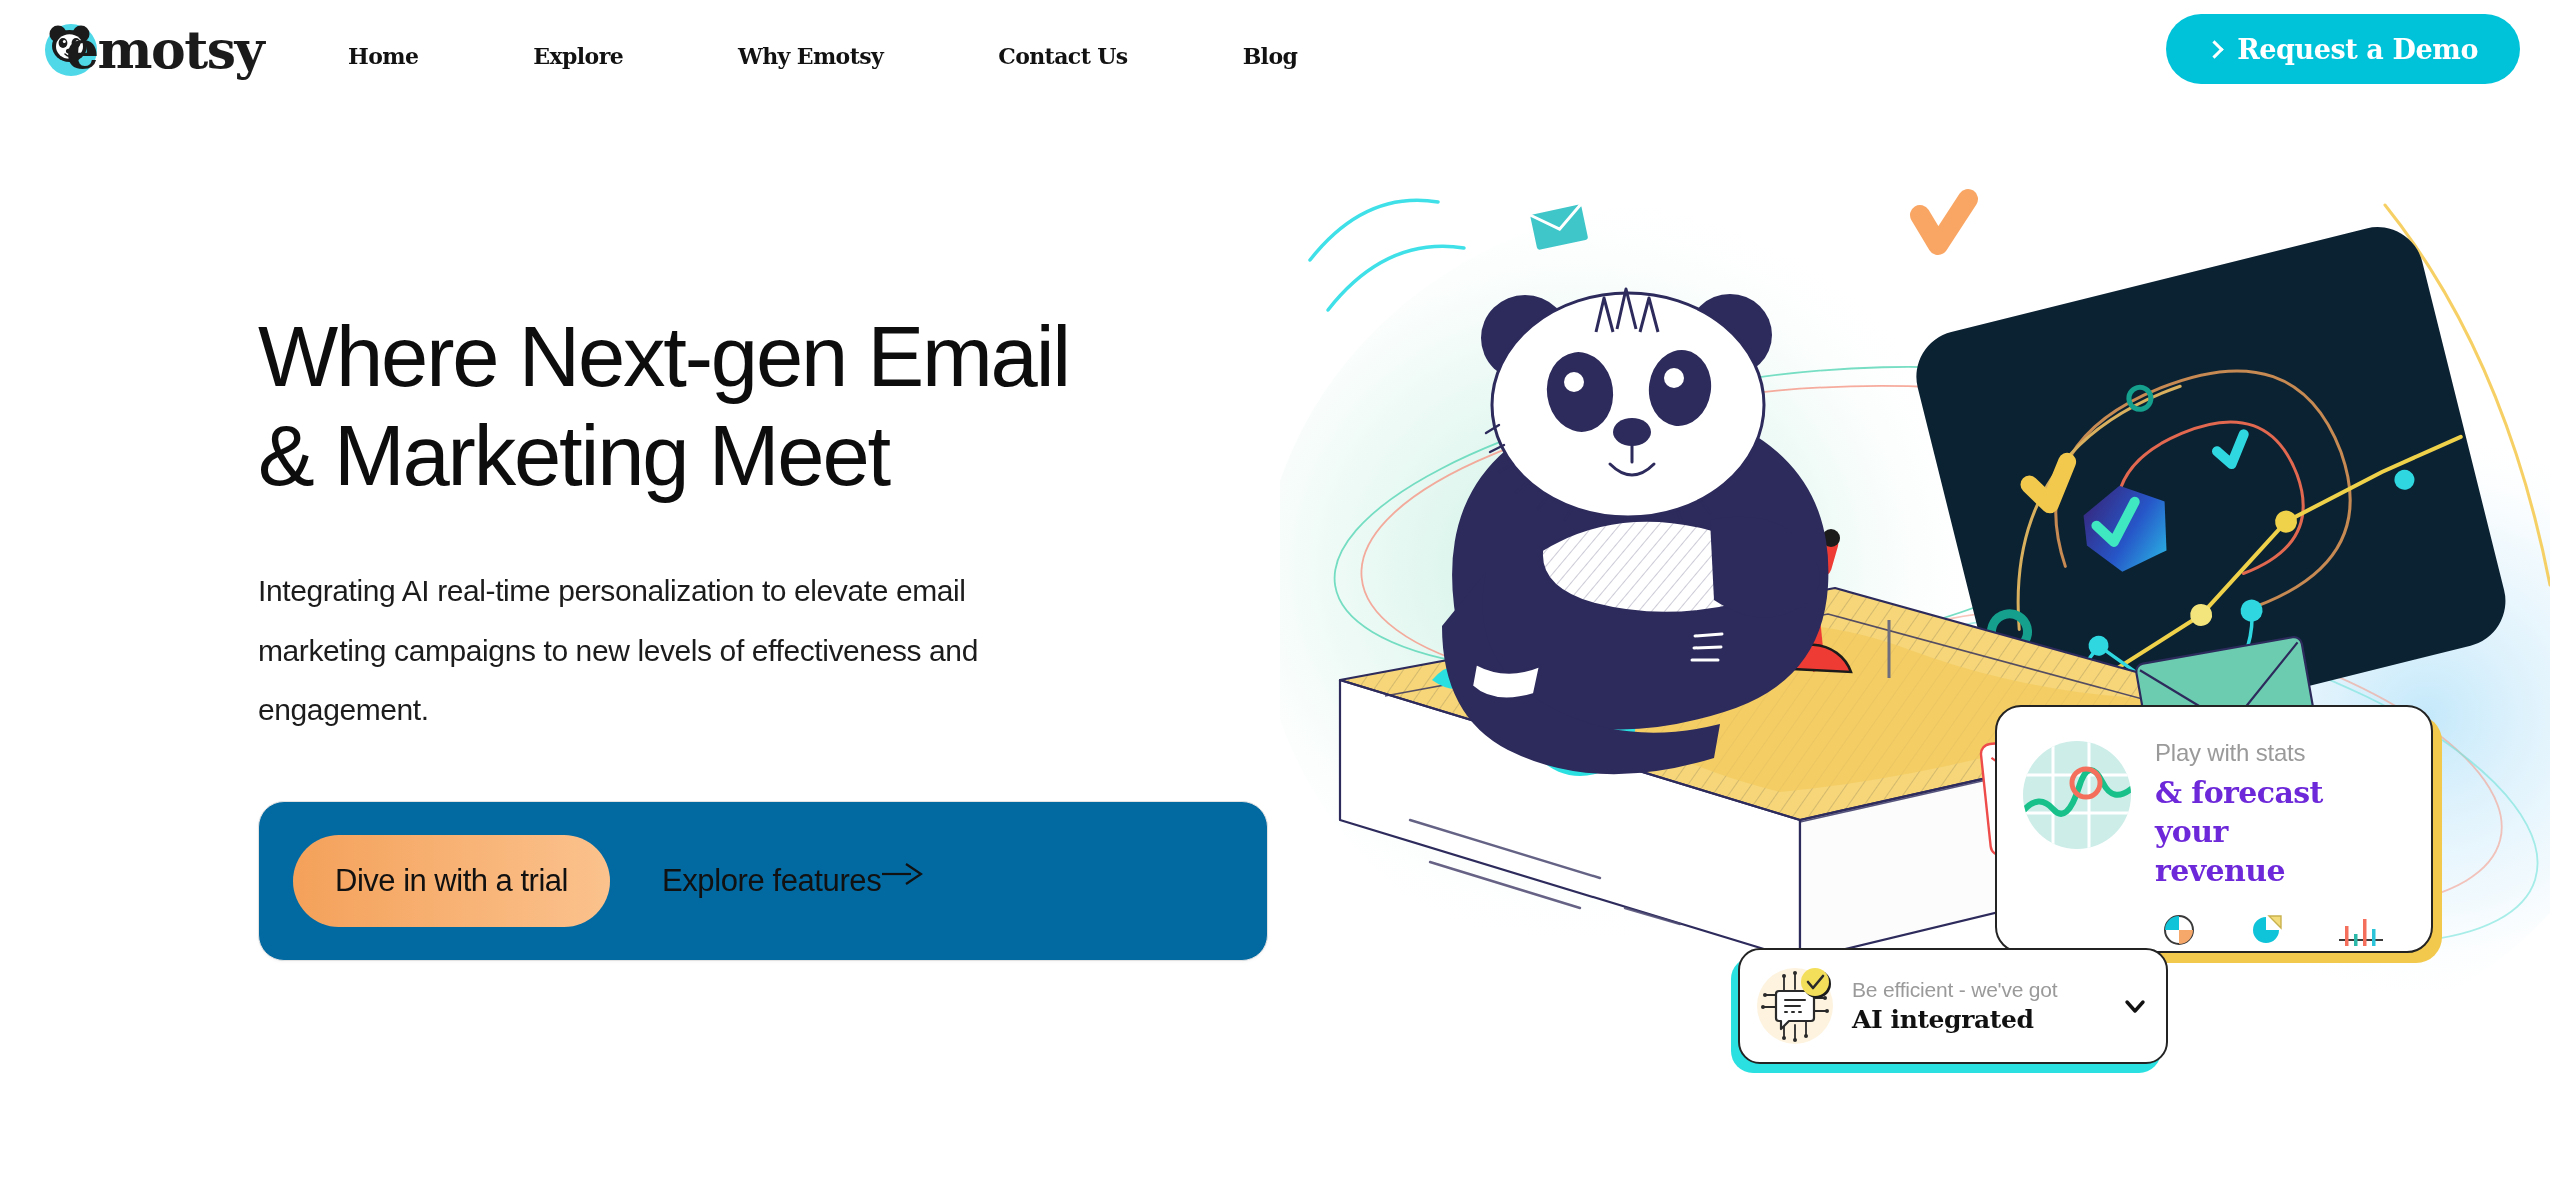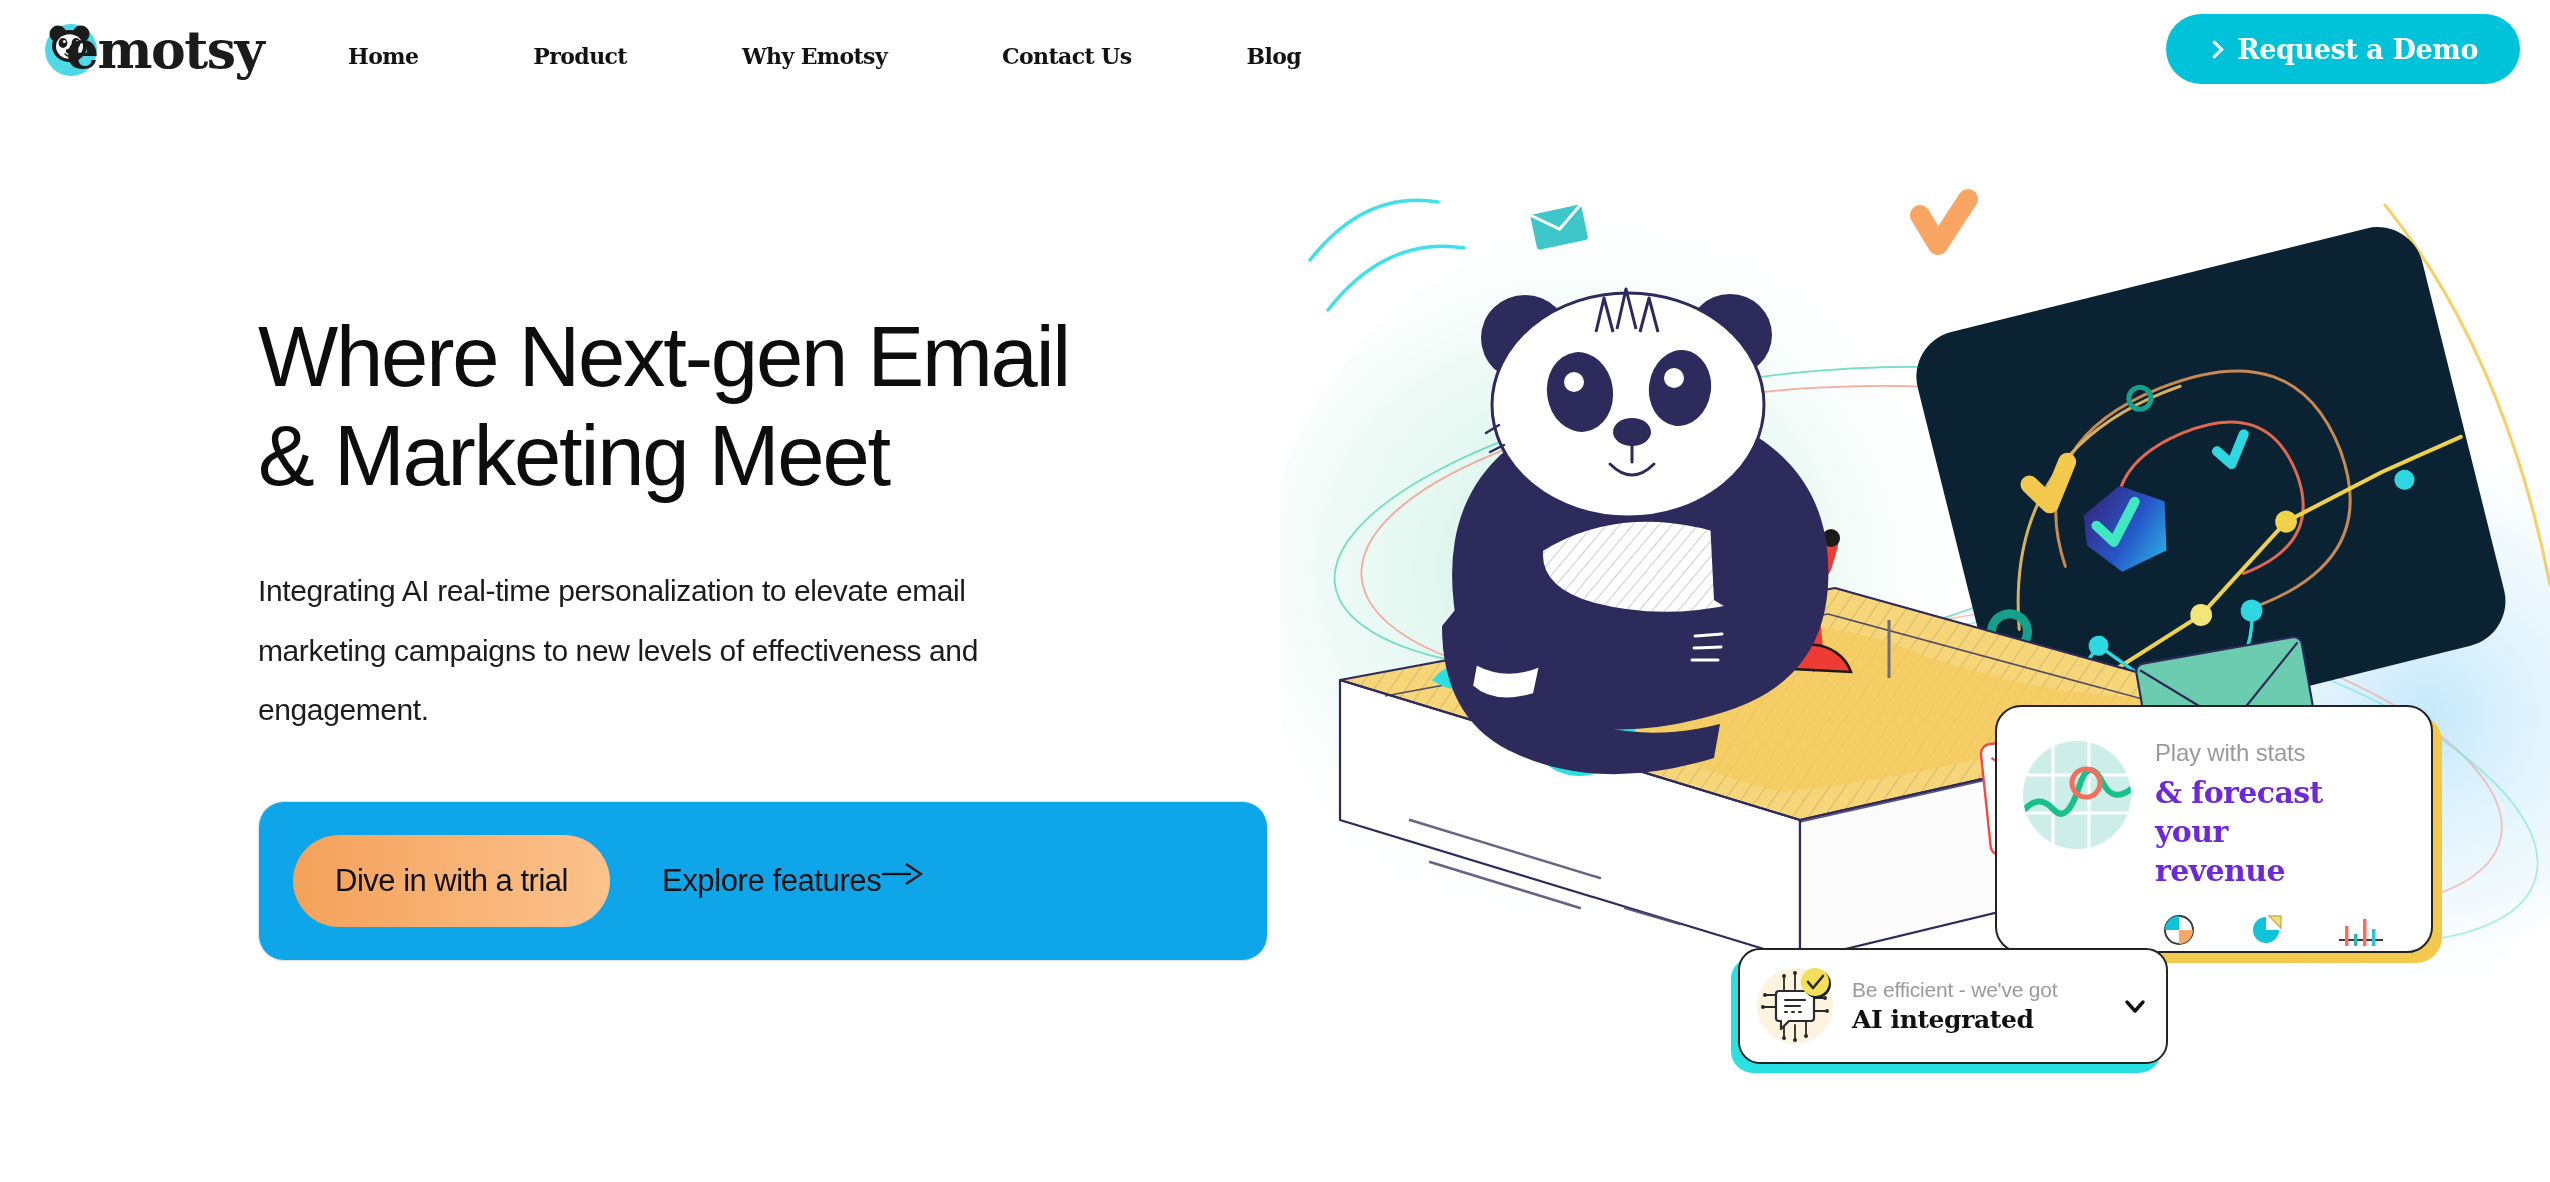--- a/index.html
+++ b/index.html
@@ -53,21 +53,21 @@
     color:#0d0d0d; letter-spacing:-2.2px; white-space:pre-line;
   }
   .subtext {
     margin-top: 56px;
     font-family:"Liberation Sans", sans-serif;
     font-size: 30px; line-height: 1.98; font-weight: 400;
     color:#1c1c1c; letter-spacing:-0.4px; max-width:900px; white-space:pre-line;
   }
   .cta-box {
     margin-top: 62px; width: 1010px; height: 160px;
-    background:#0ea5e9; border:1.5px solid #e2e2e2; border-radius:26px;
+    background:#0369a1; border:1.5px solid #e2e2e2; border-radius:26px;
     display:flex; align-items:center; padding-left:34px;
     box-shadow: 0 1px 3px rgba(0,0,0,.04);
   }
   .trial-btn {
     height: 92px; padding: 0 42px; border:none; border-radius:46px; cursor:pointer;
     background: linear-gradient(90deg,#F4A15A 0%,#FBC28D 100%);
     font-family:"Liberation Sans", sans-serif; font-size:31px; font-weight:400;
     color:#111; letter-spacing:-0.5px; white-space:nowrap;
   }
   .explore {
@@ -131,21 +131,21 @@
             <ellipse cx="31.5" cy="36" rx="3.6" ry="2.6" fill="#1b1b1b"></ellipse>
             <path d="M27 39 q4.5 4.5 9 0" stroke="#1b1b1b" stroke-width="1.6" fill="none" stroke-linecap="round"></path>
           </g>
         </svg>
       </div>
       <span class="logo-text">emotsy</span>
     </div>
 
     <nav class="nav-links">
       <span class="nav-link">Home</span>
-      <span class="nav-link">Product</span>
+      <span class="nav-link">Explore</span>
       <span class="nav-link">Why Emotsy</span>
       <span class="nav-link">Contact Us</span>
       <span class="nav-link">Blog</span>
     </nav>
 
     <button class="demo-btn">
       <i class="chev-r"></i>
       <span>Request a Demo</span>
     </button>
   </div>

